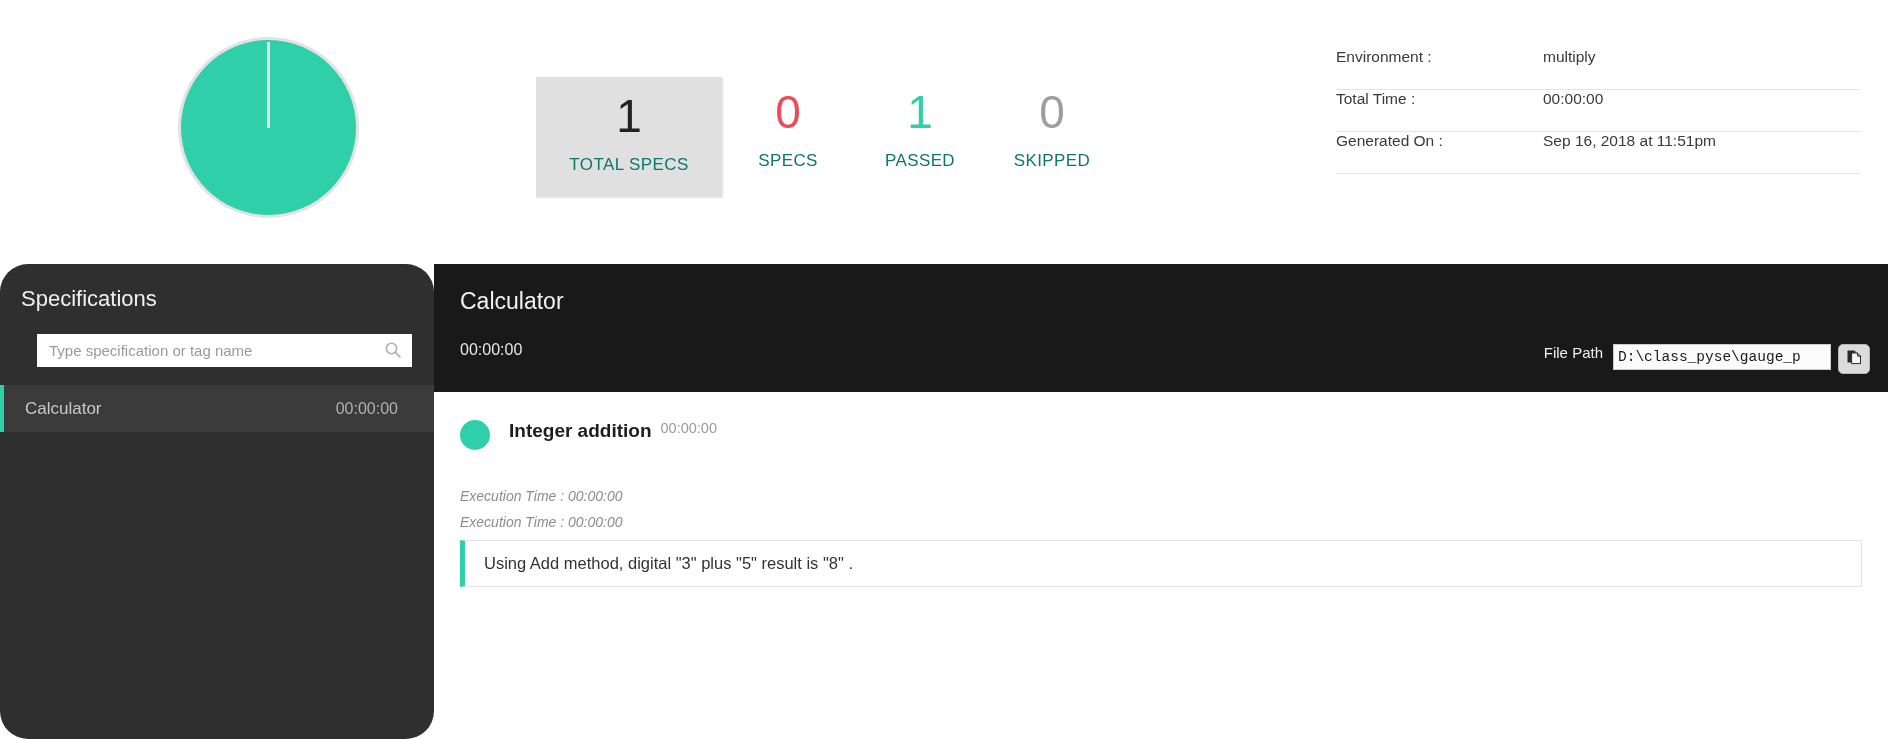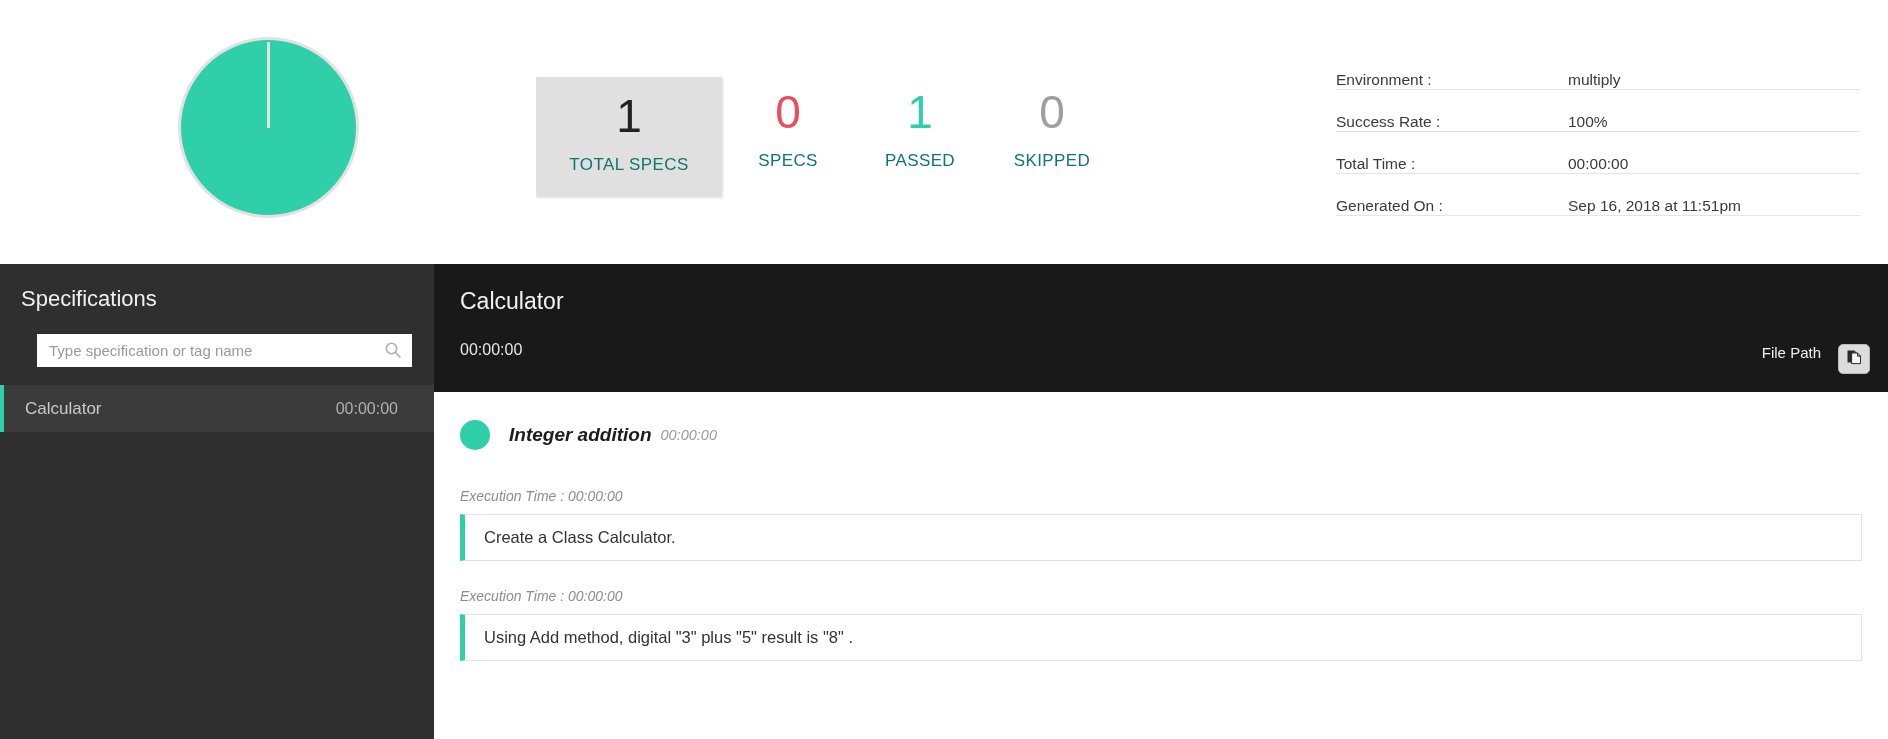--- a/index.html
+++ b/index.html
@@ -81,43 +81,43 @@
   }
 
   .env-table {
     position: absolute;
     left: 1336px;
     top: 48px;
     width: 524px;
   }
   .env-row {
     display: flex;
-    align-items: flex-end;
+    align-items: flex-start;
     height: 42px;
     border-bottom: 1px solid #e4e4e4;
     font-size: 15.5px;
     color: #333;
-    gap: 25px;
   }
   .env-label { width: 207px; color: #3a3a3a; }
   .env-value { color: #3a3a3a; }
 
   
   .body-split {
     display: flex;
     width: 1888px;
     height: 475px;
   }
 
   
   .sidebar {
     width: 434px;
     background: #2f2f2f;
     flex: 0 0 434px;
     padding-top: 22px;
+    border-radius: 28px;
   }
   .sidebar-title {
     color: #f0f0f0;
     font-size: 22px;
     font-weight: 400;
     padding: 0 22px 0 21px;
     margin-bottom: 22px;
   }
   .search-box {
     position: relative;
@@ -222,23 +222,22 @@
 
   .spec-body { padding: 28px 26px 0 26px; }
   .spec-desc {
     font-size: 17px;
     color: #333333;
     margin-bottom: 28px;
   }
 
   .scenario-head {
     display: flex;
-    align-items: center;
+    align-items: flex-start;
     margin-bottom: 38px;
-    font-style: italic;
   }
   .scenario-bullet {
     width: 30px; height: 30px;
     border-radius: 50%;
     background: #2ecfa9;
     margin-right: 19px;
     flex: 0 0 30px;
   }
   .scenario-name {
     font-size: 19px;
@@ -294,24 +293,20 @@
       <div class="stat-label">SKIPPED</div>
     </div>
   </div>
 
   <div class="env-table">
     <div class="env-row">
       <div class="env-label">Environment :</div>
       <div class="env-value">multiply</div>
     </div>
     <div class="env-row">
-      <div class="env-label">Success Rate :</div>
-      <div class="env-value">100%</div>
-    </div>
-    <div class="env-row">
       <div class="env-label">Total Time :</div>
       <div class="env-value">00:00:00</div>
     </div>
     <div class="env-row">
       <div class="env-label">Generated On :</div>
       <div class="env-value">Sep 16, 2018 at 11:51pm</div>
     </div>
   </div>
 </div>
 
@@ -339,20 +334,21 @@
   </div>
 
   <div class="main">
 
     <div class="main-header">
       <div class="main-title">Calculator</div>
       <div class="main-time">00:00:00</div>
 
       <div class="filepath-wrap">
         <span class="filepath-label">File Path</span>
+        <input class="filepath-input" type="text" readonly="" value="D:\class_pyse\gauge_p" style="">
         <button class="copy-btn">
           <span>
             <svg width="17" height="17" viewBox="0 0 17 17">
               <path d="M1.5 1.5 h7.2 v3.0 h3.0 v9.0 h-10.2 z" fill="#2b2b2b"></path>
               <path d="M8.7 1.5 l3.0 3.0 h-3.0 z" fill="#5a5a5a"></path>
               <path d="M5.6 4.0 h6.0 v3.0 h2.9 v7.6 h-8.9 z" fill="#f6f6f6" stroke="#2b2b2b" stroke-width="1"></path>
               <path d="M11.6 4.0 l2.9 3.0 h-2.9 z" fill="#c9c9c9" stroke="#2b2b2b" stroke-width="0.8"></path>
             </svg>
           </span>
         </button>
@@ -361,20 +357,19 @@
 
     <div class="spec-body">
 
       <div class="scenario-head">
         <span class="scenario-bullet"></span>
         <span class="scenario-name">Integer addition</span>
         <span class="scenario-time">00:00:00</span>
       </div>
 
       <div class="exec-time">Execution Time : 00:00:00</div>
-      <div class="step-box">Create a Class Calculator.</div>
 
       <div class="exec-time">Execution Time : 00:00:00</div>
       <div class="step-box">Using Add method, digital "3" plus "5" result is "8" .</div>
     </div>
 
   </div>
 </div>
 
 </body></html>

